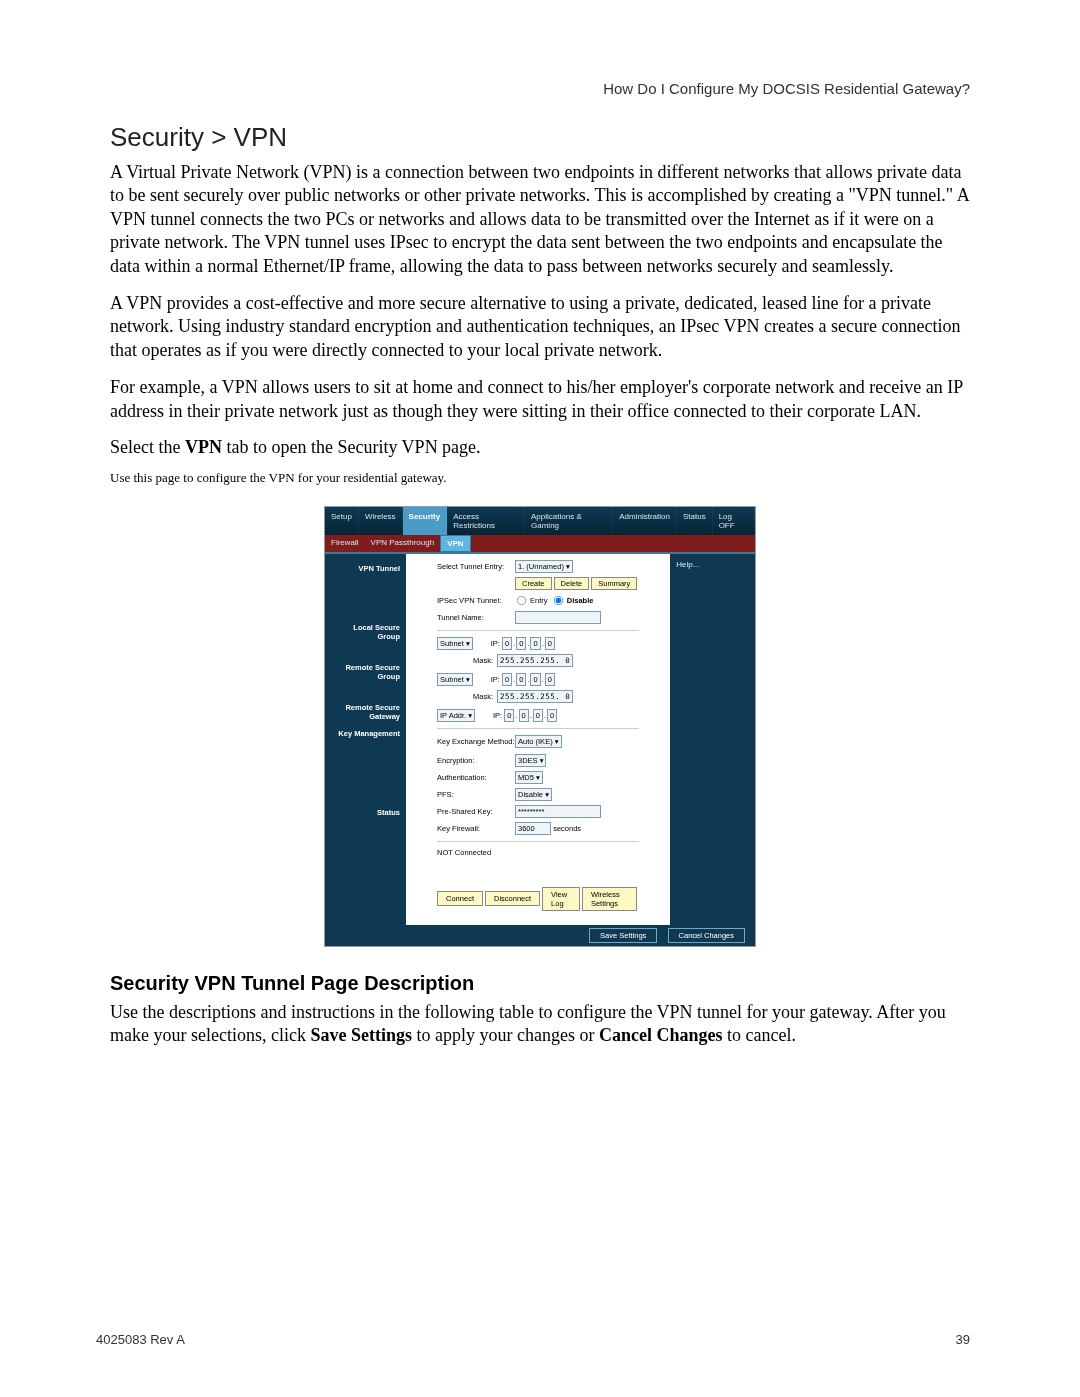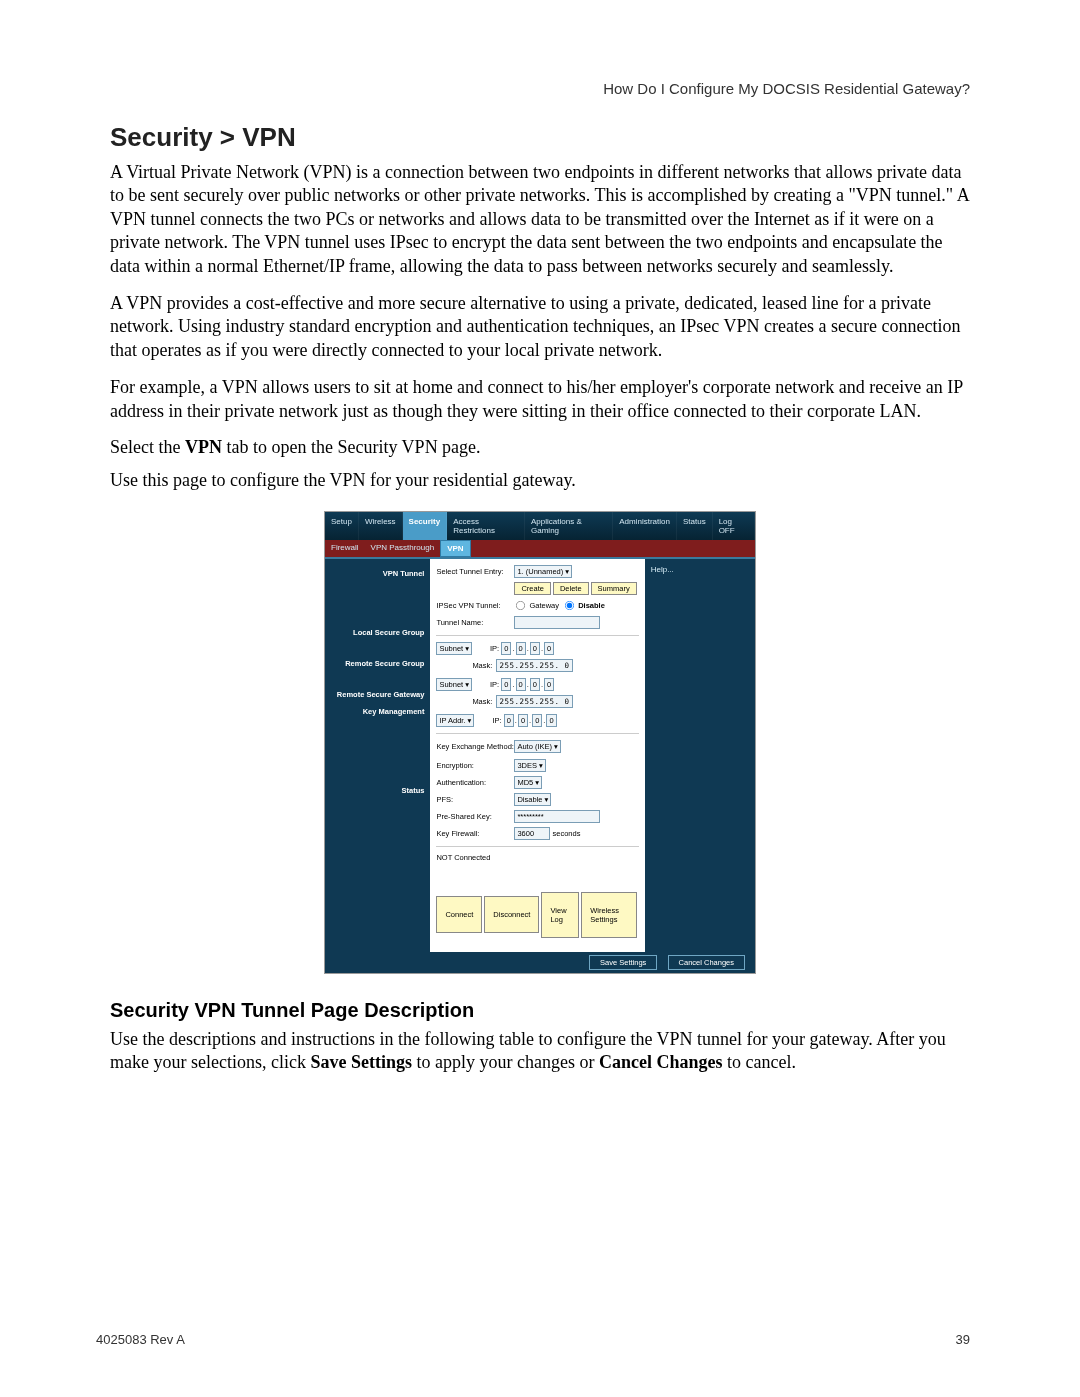--- a/index.html
+++ b/index.html
@@ -17,32 +17,32 @@
   }
   .header-right {
     text-align: right;
     font-family: Arial, Helvetica, sans-serif;
     font-size: 15px;
     color: #333;
     margin-bottom: 25px;
   }
   h1.section-title {
     font-family: Arial, Helvetica, sans-serif;
-    font-weight: bold;
+    font-weight: normal;
     font-size: 26px;
     color: #222;
     margin: 0 0 8px 0;
   }
   p.body {
     font-size: 18px;
     line-height: 1.3;
     margin: 0 0 14px 0;
   }
   p.select-line { font-size: 18px; margin: 10px 0 12px 0; }
-  p.use-line { font-size: 18px; margin: 0 0 20px 0; }
+  p.use-line { font-size: 13px; margin: 0 0 20px 0; }
   h3.sub-head {
     font-family: Arial, Helvetica, sans-serif;
     font-weight: bold;
     font-size: 20px;
     margin: 25px 0 6px 0;
   }
   .footer {
     position: absolute;
     bottom: 50px; left: 96px; right: 110px;
     font-family: Arial, Helvetica, sans-serif;
@@ -84,20 +84,21 @@
     border-bottom: 2px solid #3a7a9e;
   }
   .tabs-sub div { padding: 3px 6px; }
   .tabs-sub .active {
     background: #5fb6e0; color:#fff; font-weight: bold;
     border: 1px solid #2f7aa4;
   }
   .panel {
     display: flex;
     position: relative;
+    gap: 25px;
   }
   .left-col {
     width: 95px;
     background: #0f3953;
     color: #fff;
     text-align: right;
     padding: 6px 6px;
     font-weight: bold;
     font-size: 7.5px;
   }
@@ -126,21 +127,21 @@
   .btn-s { background: #fef9c3; border:1px solid #888; padding:1px 6px; margin-right:2px;}
   .oct { width:14px; text-align:center; }
   .ipbox span.dot { padding: 0 1px; }
   .radio { margin: 0 2px 0 0; transform: scale(.7); vertical-align: middle; }
   hr.thin { border:0; border-top:1px solid #ccc; margin:6px 0;}
   .bottom-bar {
     background:#0f3953; color:#fff; padding:6px 8px; text-align:right;
   }
   .bottom-bar .btn-s { background:#0f3953; color:#fff; border:1px solid #6fa7c4; padding:2px 10px; margin-left:6px;}
   .action-row { margin-top:30px; }
-  .action-row .btn-s { padding:13px 8px; }
+  .action-row .btn-s { padding:2px 8px; }
   .maskbox { font-family: monospace; letter-spacing: .5px; }
 </style>
 </head>
 <body>
 
 <div class="page">
 
   <div class="header-right">How Do I Configure My DOCSIS Residential Gateway?</div>
 
   <h1 class="section-title">Security &gt; VPN</h1>
@@ -191,21 +192,21 @@
         </div>
         <div class="row">
           <span class="lab"></span>
           <span class="btn-s">Create</span>
           <span class="btn-s">Delete</span>
           <span class="btn-s">Summary</span>
         </div>
         <div class="row">
           <span class="lab">IPSec VPN Tunnel:</span>
           <input type="radio" class="radio" style="">
-          <span>Gateway</span>
+          <span>Entry</span>
           &nbsp;&nbsp;
           <input type="radio" class="radio" checked="" style="">
           <b>Disable</b>
         </div>
         <div class="row">
           <span class="lab">Tunnel Name:</span>
           <span class="inp-s" style="width:80px;height:9px;display:inline-block"></span>
         </div>
 
         <hr class="thin">

